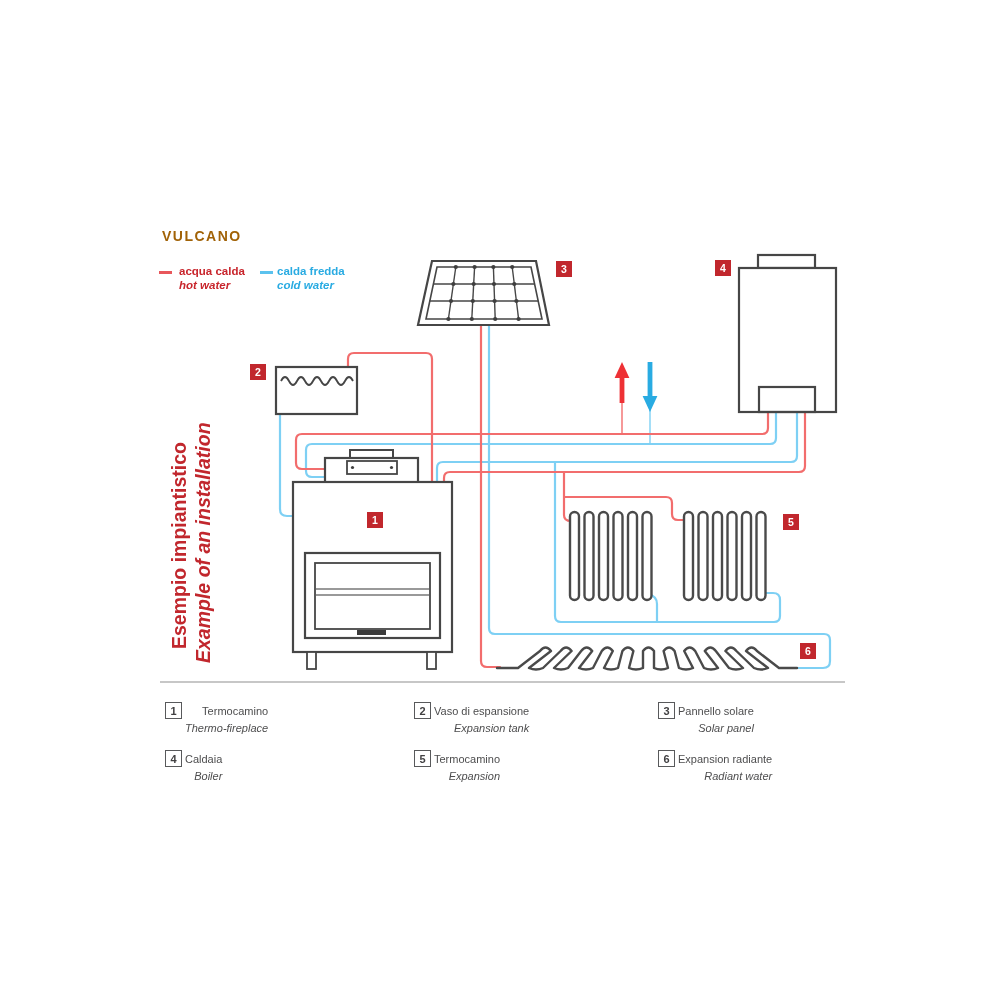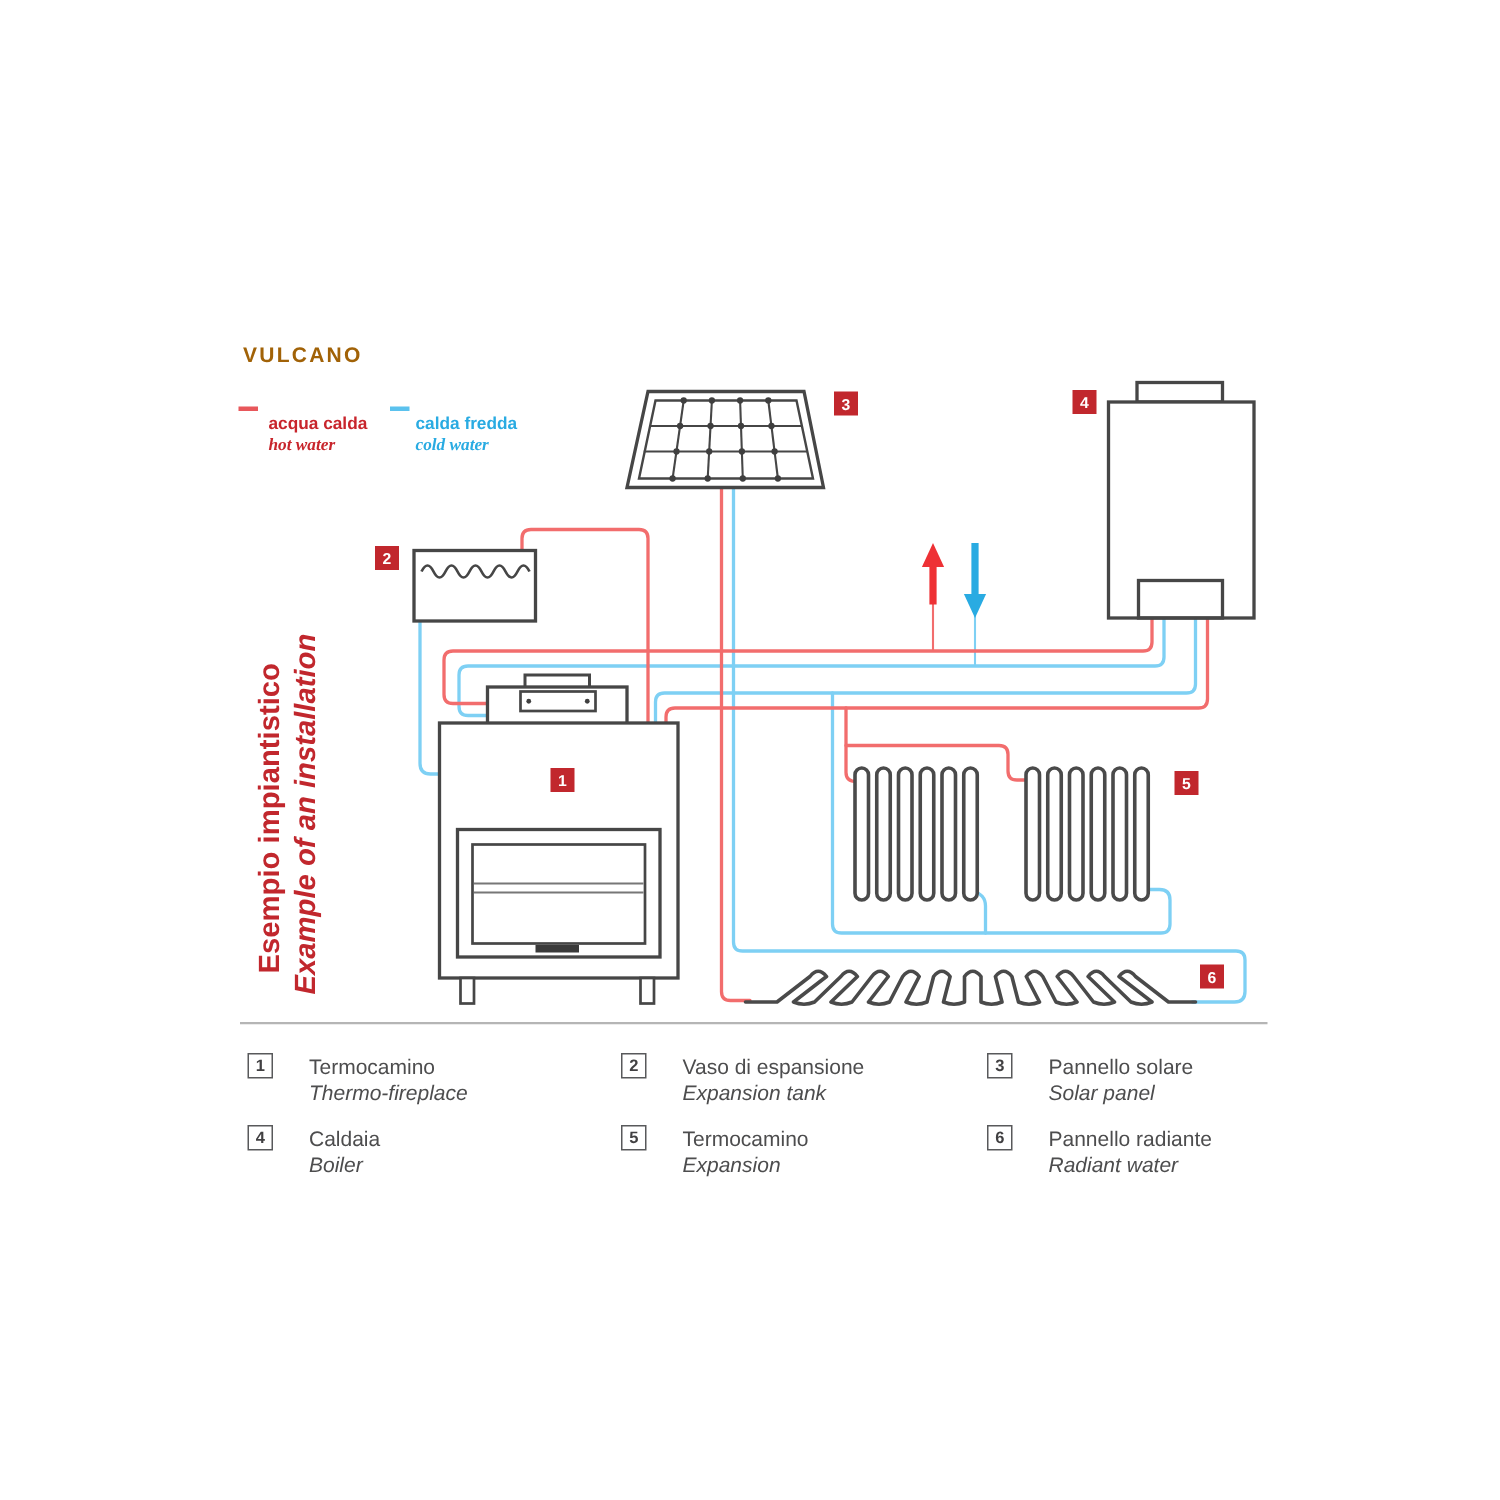--- a/index.html
+++ b/index.html
@@ -8,34 +8,34 @@
   .stage svg{position:absolute;left:0;top:0;}
 
   
   .logo{position:absolute;left:162px;top:228px;font-size:14px;font-weight:bold;
         letter-spacing:1.5px;color:#a16207;}
 
   
   .wleg-dash{position:absolute;width:13px;height:2.5px;top:271px;}
   .wleg-dash.hot{left:159px;background:#e8575b;}
   .wleg-dash.cold{left:260px;background:#5bc2ee;}
-  .wleg-text{position:absolute;font-size:11.5px;font-weight:bold;line-height:14px;margin-top:12px;}
+  .wleg-text{position:absolute;font-size:11.5px;font-weight:bold;line-height:14px;}
   .wleg-text.hot{left:179px;top:264px;color:#c8252c;}
   .wleg-text.cold{left:277px;top:264px;color:#29abe2;}
-  .wleg-text .tr{font-style:italic;font-family:Liberation Serif, serif;}
+  .wleg-text .tr{font-style:italic;}
 
   
   .legend{position:absolute;left:165px;top:702px;width:690px;height:96px;}
   .leg-item{position:absolute;display:flex;align-items:flex-start;}
   .leg-item.c1{left:0;}   .leg-item.c2{left:249px;} .leg-item.c3{left:493px;}
   .leg-item.r1{top:0;}    .leg-item.r2{top:48px;}
   .leg-box{width:15px;height:15px;border:1.5px solid #58595b;color:#414042;
            font-size:11px;font-weight:bold;display:flex;align-items:center;
            justify-content:center;flex:0 0 auto;background:#fff;}
-  .leg-texts{margin-left:24px;color:#4d4d4e;font-size:14px;line-height:17px;padding-top:1px;}
+  .leg-texts{margin-left:3px;color:#4d4d4e;font-size:11px;line-height:17px;padding-top:1px;text-align:right;}
   .leg-texts .tr{font-style:italic;}
 </style>
 </head>
 <body>
 
 <div class="stage">
 
   <svg width="1000" height="1000" viewBox="0 0 1000 1000">
 
     <g stroke="#7ed0f4" stroke-width="2.2" fill="none" stroke-linecap="round">
@@ -252,19 +252,19 @@
     <div class="leg-item c2 r2">
       <span class="leg-box">5</span>
       <span class="leg-texts">
           <div>Termocamino</div>
           <div class="tr">Expansion</div>
         </span>
     </div>
     <div class="leg-item c3 r2">
       <span class="leg-box">6</span>
       <span class="leg-texts">
-          <div>Pannello radiante</div>
+          <div>Expansion radiante</div>
           <div class="tr">Radiant water</div>
         </span>
     </div>
   </div>
 
 </div>
 
 </body></html>

